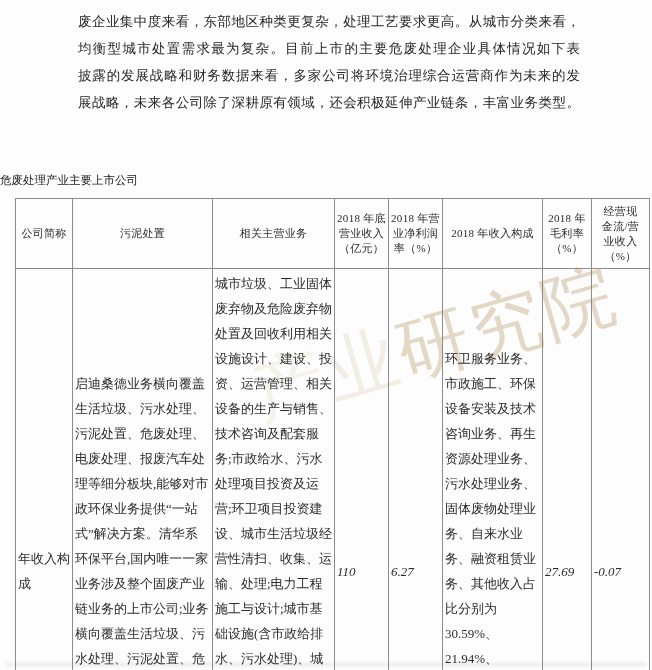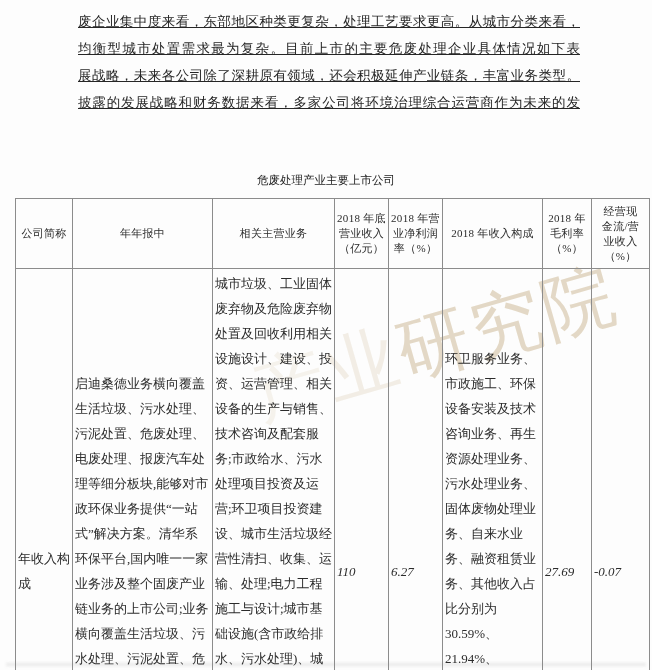--- a/index.html
+++ b/index.html
@@ -9,31 +9,31 @@
     font-family:"Liberation Serif","DejaVu Serif",serif;
     color:#2e2e2e;
     position:relative;
     overflow:hidden;
   }
   .page{position:absolute;inset:0;}
 
   
   .intro{
     position:absolute;left:78px;top:8px;width:502px;
-    font-size:13.5px;line-height:27px;color:#262626;text-decoration:underline;
+    font-size:13.5px;line-height:27px;color:#262626;
   }
   .para-line{
     text-align:justify;text-align-last:justify;
     white-space:nowrap;letter-spacing:0.1px;
   }
 
   
   .tbl-title{
     position:absolute;left:0;top:173px;width:652px;
-    text-align:center;font-size:11.5px;color:#222;
+    font-size:11.5px;color:#222;
   }
 
   
   .watermark{
     position:absolute;left:255px;top:360px;
     font-size:72px;line-height:1;color:#c8b28b;
     transform:rotate(-16deg);transform-origin:0 50%;
     letter-spacing:3px;white-space:nowrap;
     z-index:1;pointer-events:none;
   }
@@ -80,22 +80,22 @@
   }
 </style>
 </head>
 <body>
 
 <div class="page">
 
   <div class="intro">
     <div class="para-line">废企业集中度来看，东部地区种类更复杂，处理工艺要求更高。从城市分类来看，</div>
     <div class="para-line">均衡型城市处置需求最为复杂。目前上市的主要危废处理企业具体情况如下表</div>
+    <div class="para-line">披露的发展战略和财务数据来看，多家公司将环境治理综合运营商作为未来的发</div>
     <div class="para-line">展战略，未来各公司除了深耕原有领域，还会积极延伸产业链条，丰富业务类型。</div>
-    <div class="para-line">披露的发展战略和财务数据来看，多家公司将环境治理综合运营商作为未来的发</div>
   </div>
 
   <div class="tbl-title">危废处理产业主要上市公司</div>
 
   <div class="watermark">
     <span class="wm-faint1">产</span><span class="wm-faint2">业</span><span class="wm-strong">研</span><span class="wm-strong">究</span><span class="wm-strong">院</span>
   </div>
 
   <table class="companies">
     <colgroup>
@@ -104,21 +104,21 @@
         <col style="width:122px">
       <col style="width:54px">
         <col style="width:54px">
         <col style="width:100px">
       <col style="width:49px">
         <col style="width:58px">
     </colgroup>
     <tbody>
         <tr class="hdr">
       <th>公司简称</th>
-      <th>年年报中</th>
+      <th>污泥处置</th>
       <th>相关主营业务</th>
       <th>2018 年底
 营业收入
 （亿元）</th>
       <th>2018 年营
 业净利润
 率（%）</th>
       <th>2018 年收入构成</th>
       <th>2018 年
 毛利率

